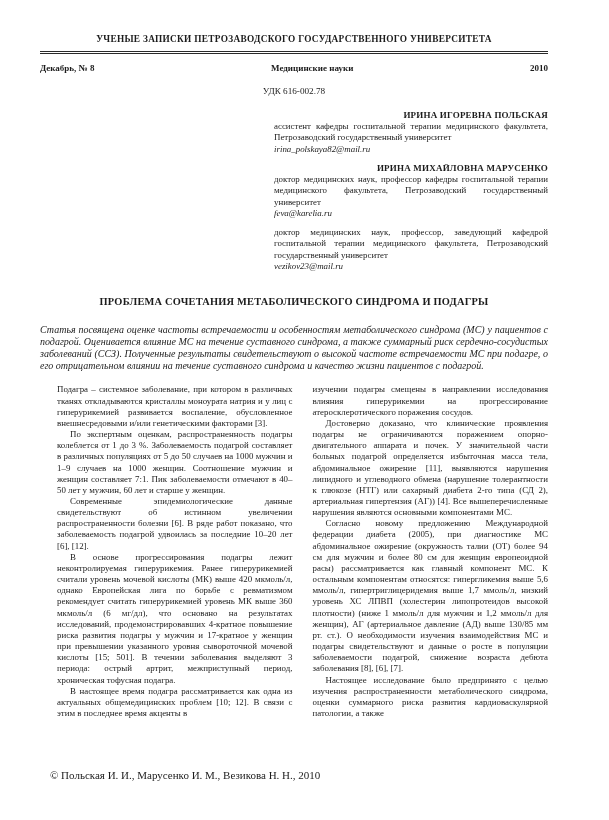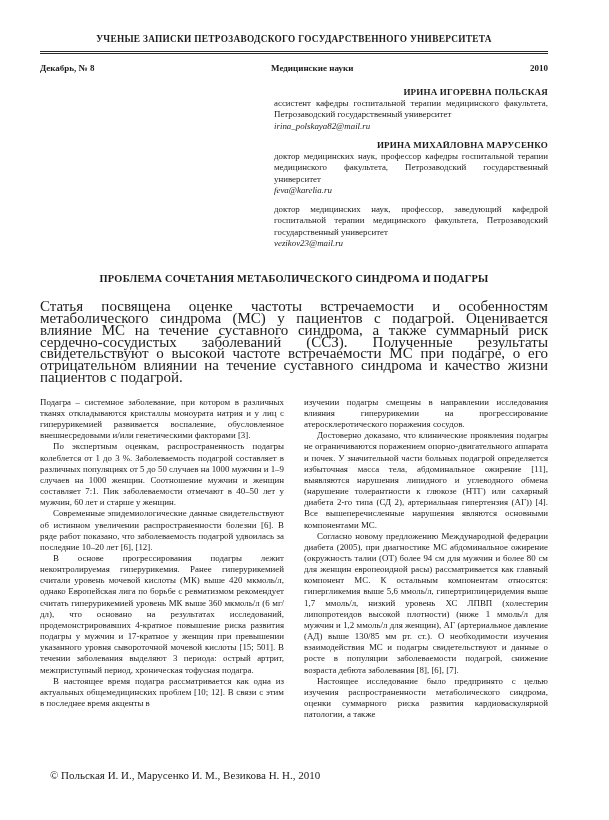--- a/index.html
+++ b/index.html
@@ -32,26 +32,26 @@
   .author-name { font-weight:bold; font-size:9px; text-align:right; letter-spacing:.2px; }
   .author-desc { font-size:8.9px; line-height:11.4px; text-align:justify; margin-top:1px; }
   .author-email { font-size:8.9px; font-style:italic; line-height:11px; }
 
   
   .article-title {
     text-align:center; font-weight:bold; font-size:10.4px; letter-spacing:.2px;
     margin-top:24px;
   }
   .abstract {
-    margin-top:17px; font-size:15px; line-height:11.8px; text-align:justify;
+    margin-top:17px; font-size:10px; line-height:11.8px; text-align:justify;font-style:italic;
   }
   .keywords { margin-top:2px; font-size:7.8px; line-height:10px; }
 
   
-  .columns { display:flex; gap:20px; margin-top:13px; }
+  .columns { display:flex; gap:20px; margin-top:13px;margin-left:17px; }
   .col { flex:1; min-width:0; font-size:8.9px; line-height:11.15px; text-align:justify; }
   .col p { text-indent:13px; }
   .col p:first-child { text-indent:0; }
 
   
   .copyright {
     position:absolute; left:50px; top:769px; font-size:11px;
   }
 </style>
 </head>
@@ -60,20 +60,21 @@
 <div class="page">
 
   <header>
     <div class="masthead">УЧЕНЫЕ ЗАПИСКИ ПЕТРОЗАВОДСКОГО ГОСУДАРСТВЕННОГО УНИВЕРСИТЕТА</div>
     <div class="header-rule"></div>
     <div class="issue-row">
       <span>Декабрь, № 8</span>
       <span class="center">Медицинские науки</span>
       <span>2010</span>
     </div>
+    <div class="udc">УДК 616-002.78</div>
   </header>
 
   <section class="authors">
     <div class="author-block">
       <div class="author-name">ИРИНА ИГОРЕВНА ПОЛЬСКАЯ</div>
       <div class="author-desc">ассистент кафедры госпитальной терапии медицинского факультета, Петрозаводский государственный университет</div>
       <div class="author-email">irina_polskaya82@mail.ru</div>
     </div>
     <div class="author-block">
       <div class="author-name">ИРИНА МИХАЙЛОВНА МАРУСЕНКО</div>

